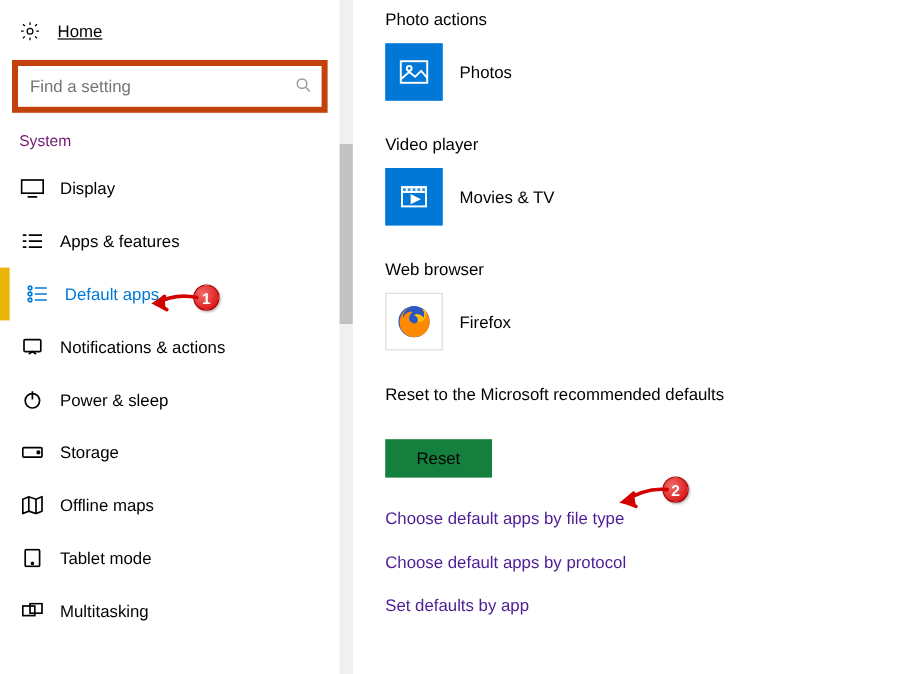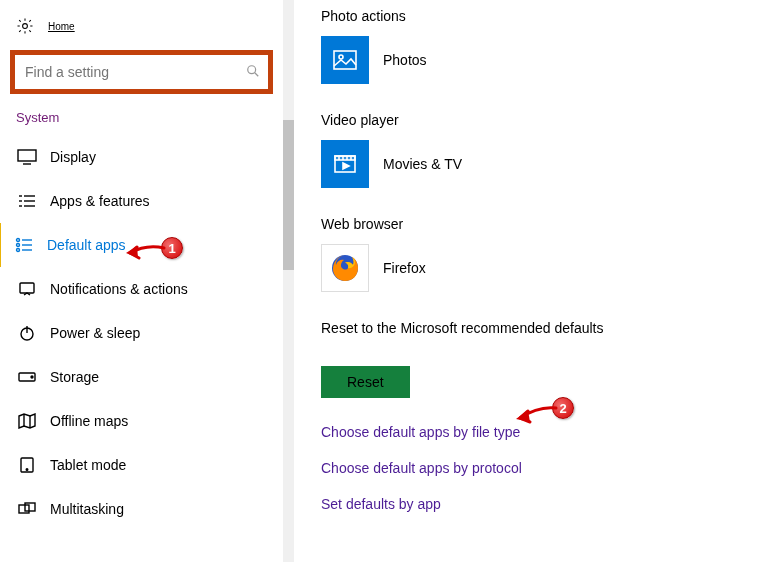--- a/index.html
+++ b/index.html
@@ -34,21 +34,21 @@
     height: 40px;
   }
   .home-row .icon {
     font-size: 18px;
     margin-right: 14px;
     width: 18px;
     display: flex;
     align-items: center;
     justify-content: center;
   }
-  .home-row .label { font-size: 10px; text-decoration: underline; }
+  .home-row .label { font-size: 14px; text-decoration: underline; }
   .search-wrap {
     padding: 4px 10px 10px 10px;
   }
   .search-box {
     display: flex;
     align-items: center;
     border: 5px solid #c2410c;
     height: 32px;
     padding: 17px 8px;
     background: #fff;
@@ -74,21 +74,21 @@
   }
   .nav-item {
     display: flex;
     align-items: center;
     height: 44px;
     padding-left: 16px;
     cursor: pointer;
     text-align: right;
   }
   .nav-item.selected {
-    border-left: 1px solid #eab308;
+    border-left: 8px solid #eab308;
     padding-left: 12px;
     color: #0078d7;
   }
   .nav-item .icon {
     width: 22px;
     height: 22px;
     margin-right: 12px;
     display: flex;
     align-items: center;
     justify-content: center;

